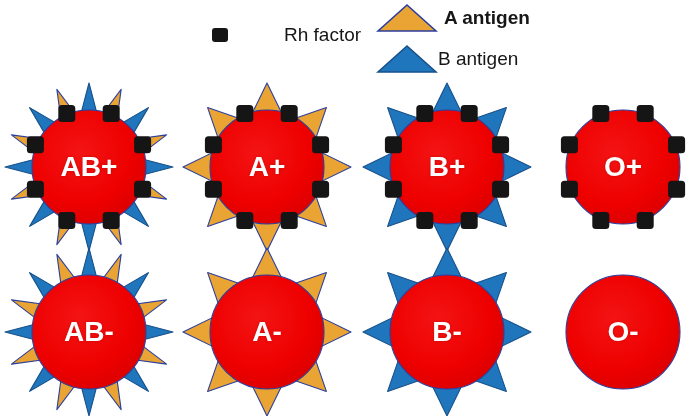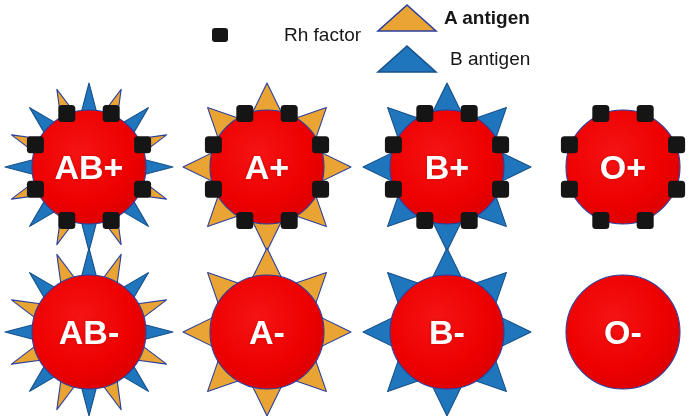--- a/index.html
+++ b/index.html
@@ -36,21 +36,21 @@
     font-size: 19px;
     color: #161616;
     white-space: nowrap;
     font-family: "Liberation Sans", sans-serif;
   }
   #legend-rh      { left: 212px; top: 24px; gap: 42px; }
   #legend-rh .legend-label { margin-left: 14px; }
   #legend-a       { left: 376px; top: 3px; }
   #legend-a .legend-label { margin-left: 6px; font-weight: bold; }
   #legend-b       { left: 376px; top: 44px; }
-  #legend-b .legend-label { margin-left: 12px; }
+  #legend-b .legend-label { }
 
   .swatch-rh {
     width: 16px;
     height: 14px;
     background: #151515;
     border-radius: 3px;
   }
   .swatch-tri { display: block; }
 
   
@@ -62,21 +62,21 @@
   .cell svg { display: block; overflow: visible; }
   .cell-label {
     position: absolute;
     left: 0;
     top: 0;
     width: 170px;
     height: 170px;
     display: flex;
     align-items: center;
     justify-content: center;
-    font-size: 34px;
+    font-size: 28px;
     font-weight: bold;
     color: #ffffff;
     letter-spacing: 0px;
     font-family: "Liberation Sans", sans-serif;
     text-shadow: 0 0 3px rgba(150,0,0,0.45);
     pointer-events: none;
   }
 
   
   #cell-0 { left: 4px;   top: 82px;  }

